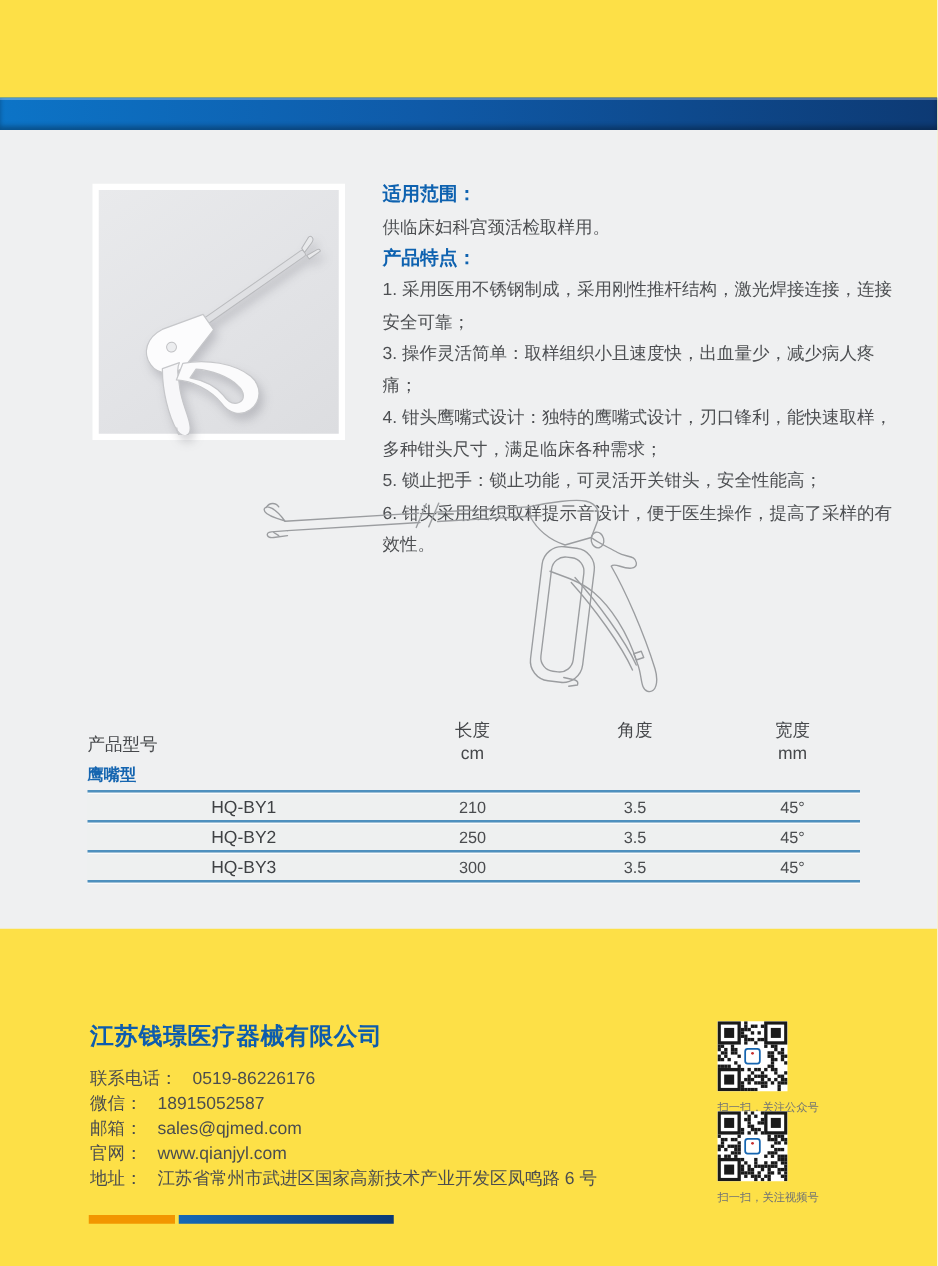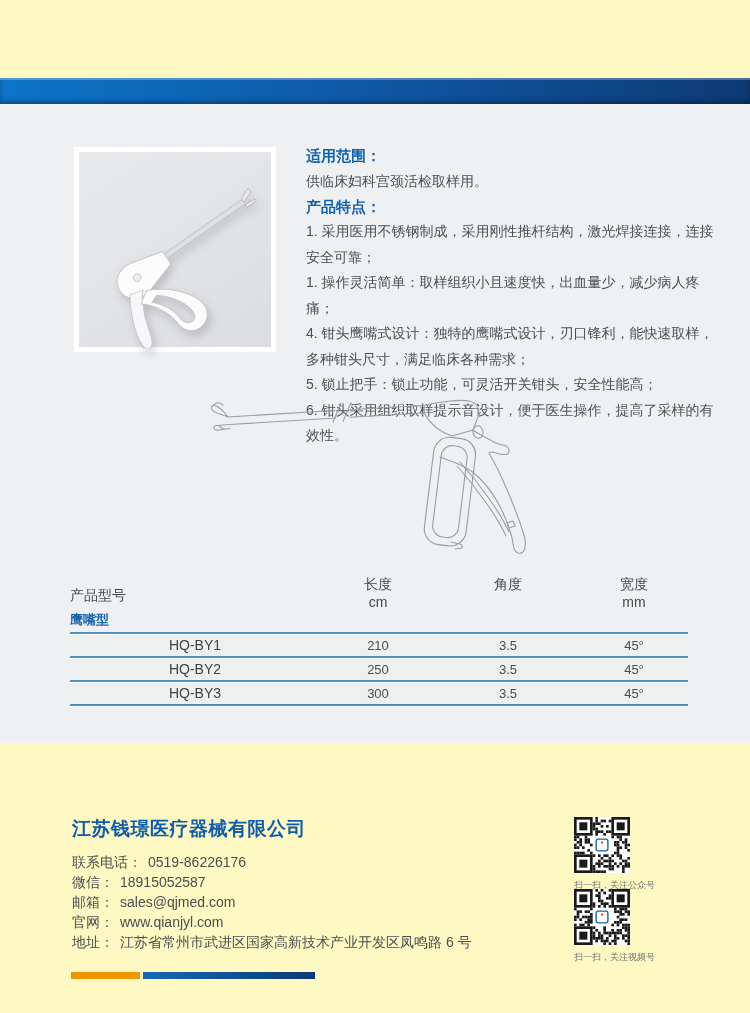--- a/index.html
+++ b/index.html
@@ -2,21 +2,21 @@
 <html style="--accent-blue: #0e62b0; --band-left: #0c74c7; --band-right: #0d3a74; --table-line: #4e90be; --orange: #f29600; --page-gray: #eff0f1;"><head>
 <meta charset="utf-8">
 <style>
   :root{
     --accent-blue:#0e62b0; --band-left:#0c74c7; --band-right:#0d3a74;
     --table-line:#4e90be; --orange:#f29600; --page-gray:#eff0f1;
     --body-text:#4d4f52;
   }
   html,body{margin:0;padding:0;}
   body{font-family:"Liberation Sans","DejaVu Sans",sans-serif;background:#fff;}
-  .page{position:relative;width:750px;height:1013px;background:#fef9c3;overflow:hidden;}
+  .page{position:relative;width:750px;height:1013px;background:#fde047;overflow:hidden;}
 
   
   .top-band{position:absolute;left:0;top:78px;width:750px;height:26px;
     background:linear-gradient(90deg,var(--band-left) 0%,#0f5aa8 45%,var(--band-right) 100%);
     box-shadow:inset 0 2px 0 rgba(255,255,255,.28), inset 0 -3px 4px rgba(0,0,0,.3);
     border-bottom:1px solid #ccdcea;}
 
   
   .content-bg{position:absolute;left:0;top:104px;width:750px;height:639px;background:var(--page-gray);}
 
@@ -44,21 +44,21 @@
   .t-row{display:grid;grid-template-columns:250px 116px 144px 108px;height:22px;
     border-top:2px solid var(--table-line);box-shadow:inset 0 1px 0 #fff;align-items:center;background:#eef0f0;}
   .t-row .model{font-size:14px;color:#3f4144;text-align:center;}
   .t-row .val{font-size:13px;text-align:center;color:#4a4c4f;}
   .t-end{height:0;border-top:2px solid var(--table-line);box-shadow:0 1px 0 #fff;}
 
   
   .company-name{position:absolute;left:72px;top:816px;font-size:19px;font-weight:700;color:#0d5cad;letter-spacing:.5px;}
   .contacts{position:absolute;left:72px;top:852px;font-size:14px;color:#4b4d4f;}
   .contact-line{line-height:20px;height:20px;}
-  .contact-line .lbl{margin-right:6px;}
+  .contact-line .lbl{margin-right:12px;}
   .qr-block{position:absolute;width:110px;text-align:left;}
   .qr-block svg{width:56px;height:56px;background:#fff;}
   .qr-caption{font-size:9px;color:#707274;margin-top:3px;line-height:11px;}
   .bar{position:absolute;top:972px;height:7px;}
   .bar.orange{left:71px;width:69px;background:var(--orange);}
   .bar.blue{left:143px;width:172px;background:linear-gradient(90deg,#1668b4 0%,#0c3a74 100%);}
 </style>
 </head>
 <body>
 
@@ -83,21 +83,21 @@
       </svg>
     </div>
   </div>
 
   <div class="intro">
     <div class="h-blue">适用范围：</div>
     <div class="body-line">供临床妇科宫颈活检取样用。</div>
     <div class="h-blue">产品特点：</div>
     <div class="features">
       <div>1. 采用医用不锈钢制成，采用刚性推杆结构，激光焊接连接，连接安全可靠；</div>
-      <div>1. 操作灵活简单：取样组织小且速度快，出血量少，减少病人疼痛；</div>
+      <div>3. 操作灵活简单：取样组织小且速度快，出血量少，减少病人疼痛；</div>
       <div>4. 钳头鹰嘴式设计：独特的鹰嘴式设计，刃口锋利，能快速取样，多种钳头尺寸，满足临床各种需求；</div>
       <div>5. 锁止把手：锁止功能，可灵活开关钳头，安全性能高；</div>
       <div>6. 钳头采用组织取样提示音设计，便于医生操作，提高了采样的有效性。</div>
     </div>
   </div>
 
   <svg class="drawing" viewBox="0 0 370 185">
     <g fill="none" stroke="#9b9da0" stroke-width="1.1" stroke-linecap="round" stroke-linejoin="round">
 
       <path d="M18,27 C11,17 3,13 1.5,17 C0.5,20 5,22.5 11,24.5 L17,26.5"></path>

